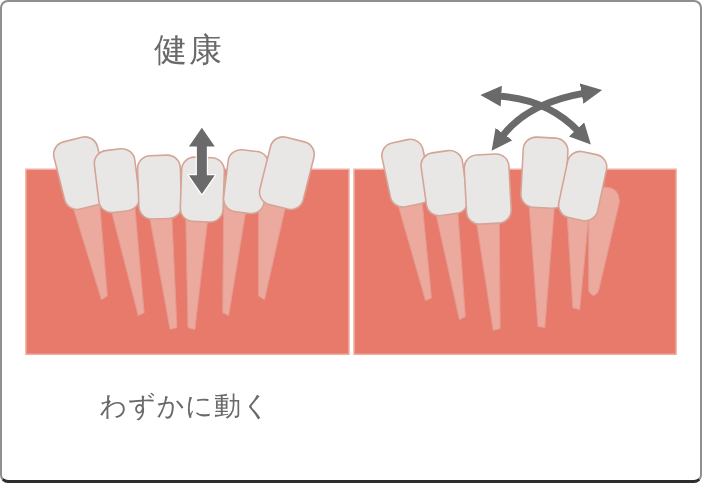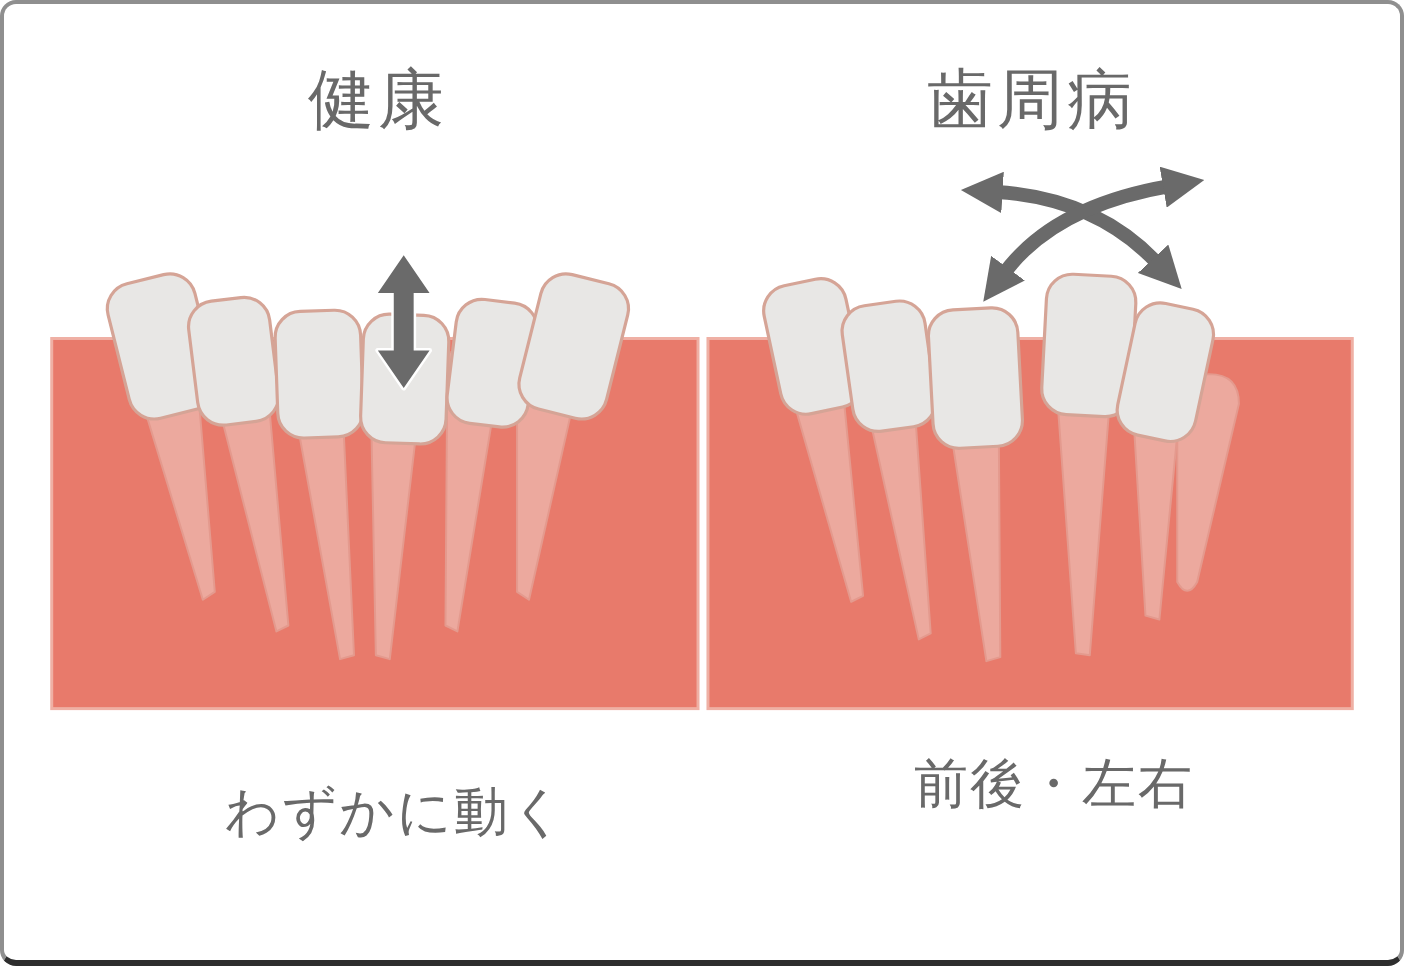--- a/index.html
+++ b/index.html
@@ -30,21 +30,21 @@
     font-size:33px;line-height:1.15;color:var(--text,#696969);
     white-space:nowrap;letter-spacing:2px;
   }
   .caption{
     position:absolute;transform:translateX(-50%);
     font-size:27px;line-height:40px;color:var(--text,#696969);
     text-align:center;white-space:nowrap;letter-spacing:1px;
   }
   .title-healthy{left:187px;top:29px;}
   .title-periodontal{left:514px;top:29px;}
-  .caption-healthy{left:196px;top:384px;}
+  .caption-healthy{left:183px;top:384px;}
   .caption-periodontal{left:525px;top:370px;}
 </style>
 </head>
 <body>
 
 <div class="frame">
 
   <svg class="art" viewBox="0 0 702 483" preserveAspectRatio="none">
     <defs>
       <marker id="ah" viewBox="0 0 10 10" refX="1.5" refY="5" markerWidth="3" markerHeight="3" orient="auto-start-reverse">
@@ -98,23 +98,21 @@
 
       <g>
         <path class="arrow-line" d="M499 95 Q549 98 580 131" marker-start="url(#ah)" marker-end="url(#ah)"></path>
         <path class="arrow-line" d="M503 136 Q528 102 586 92" marker-start="url(#ah)" marker-end="url(#ah)"></path>
       </g>
     </g>
   </svg>
 
   <div class="title title-healthy">健康</div>
 
-  <div class="title title-periodontal">歯周病</div>
 
   <div class="caption caption-healthy">
     <span>わずかに動く</span>
   </div>
 
   <div class="caption caption-periodontal">
-    <div>前後・左右</div>
   </div>
 
 </div>
 
 </body></html>

